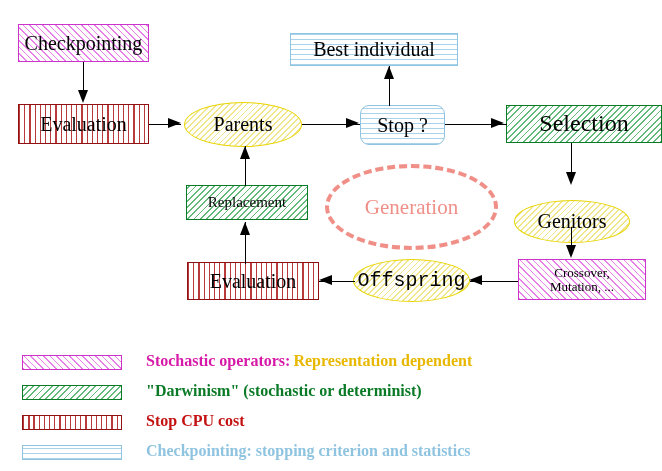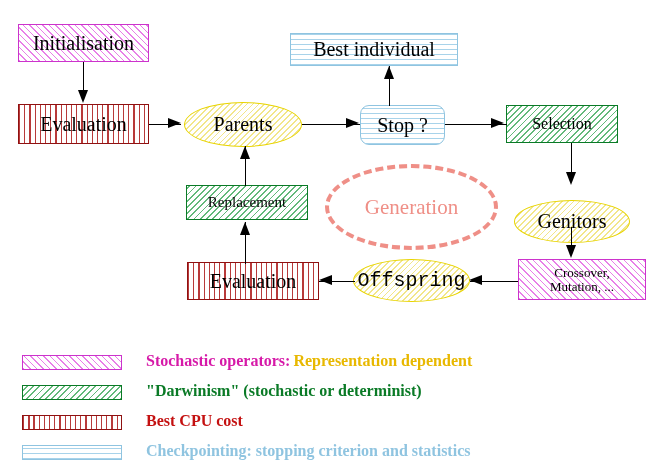--- a/index.html
+++ b/index.html
@@ -101,31 +101,31 @@
   .lt-gold    { color: #e8b800; }
   .lt-green   { color: #0a7a26; }
   .lt-red     { color: #c41111; }
   .lt-blue    { color: #8fc4e0; }
 </style>
 </head>
 <body>
 
 <div id="canvas">
 
-  <div class="node hatch-magenta" style="left:18px; top:24px; width:131px; height:38px; font-size:20px;">Initialisation</div>
+  <div class="node hatch-magenta" style="left:18px; top:24px; width:131px; height:38px; font-size:20px;">Checkpointing</div>
 
   <div class="node hatch-red" style="left:18px; top:104px; width:131px; height:40px; font-size:20px;">Evaluation</div>
 
   <div class="node hatch-yellow-ell" style="left:184px; top:102px; width:118px; height:45px; font-size:20px;">Parents</div>
 
   <div class="node hatch-blue" style="left:290px; top:33px; width:168px; height:33px; font-size:20px;">Best individual</div>
 
   <div class="node hatch-blue rounded" style="left:360px; top:105px; width:85px; height:40px; font-size:20px;">Stop ?</div>
 
-  <div class="node hatch-green" style="left:506px; top:105px; width:112px; height:38px; font-size:16px;">Selection</div>
+  <div class="node hatch-green" style="left:506px; top:105px; width:156px; height:38px; font-size:24px;">Selection</div>
 
   <div class="node hatch-yellow-ell" style="left:514px; top:200px; width:116px; height:43px; font-size:20px;">Genitors</div>
 
   <div class="node hatch-magenta" style="left:518px; top:259px; width:128px; height:41px; font-size:13px;">Crossover,
 Mutation, ...</div>
 
   <div class="node hatch-yellow-ell" style="left:353px; top:259px; width:117px; height:43px; font-size:20px;font-family:Liberation Mono, monospace;">Offspring</div>
 
   <div class="node hatch-red" style="left:187px; top:262px; width:132px; height:38px; font-size:20px;">Evaluation</div>
 
@@ -176,21 +176,21 @@
       <div class="legend-text lt-gold" style="margin-left:3px;">Representation dependent</div>
     </div>
 
     <div class="legend-row" style="top:38px;">
       <div class="legend-swatch hatch-green"></div>
       <div class="legend-text lt-green">"Darwinism" (stochastic or determinist)</div>
     </div>
 
     <div class="legend-row" style="top:68px;">
       <div class="legend-swatch hatch-red"></div>
-      <div class="legend-text lt-red">Best CPU cost</div>
+      <div class="legend-text lt-red">Stop CPU cost</div>
     </div>
 
     <div class="legend-row" style="top:98px;">
       <div class="legend-swatch hatch-blue"></div>
       <div class="legend-text lt-blue">Checkpointing: stopping criterion and statistics</div>
     </div>
 
   </div>
 
 </div>

